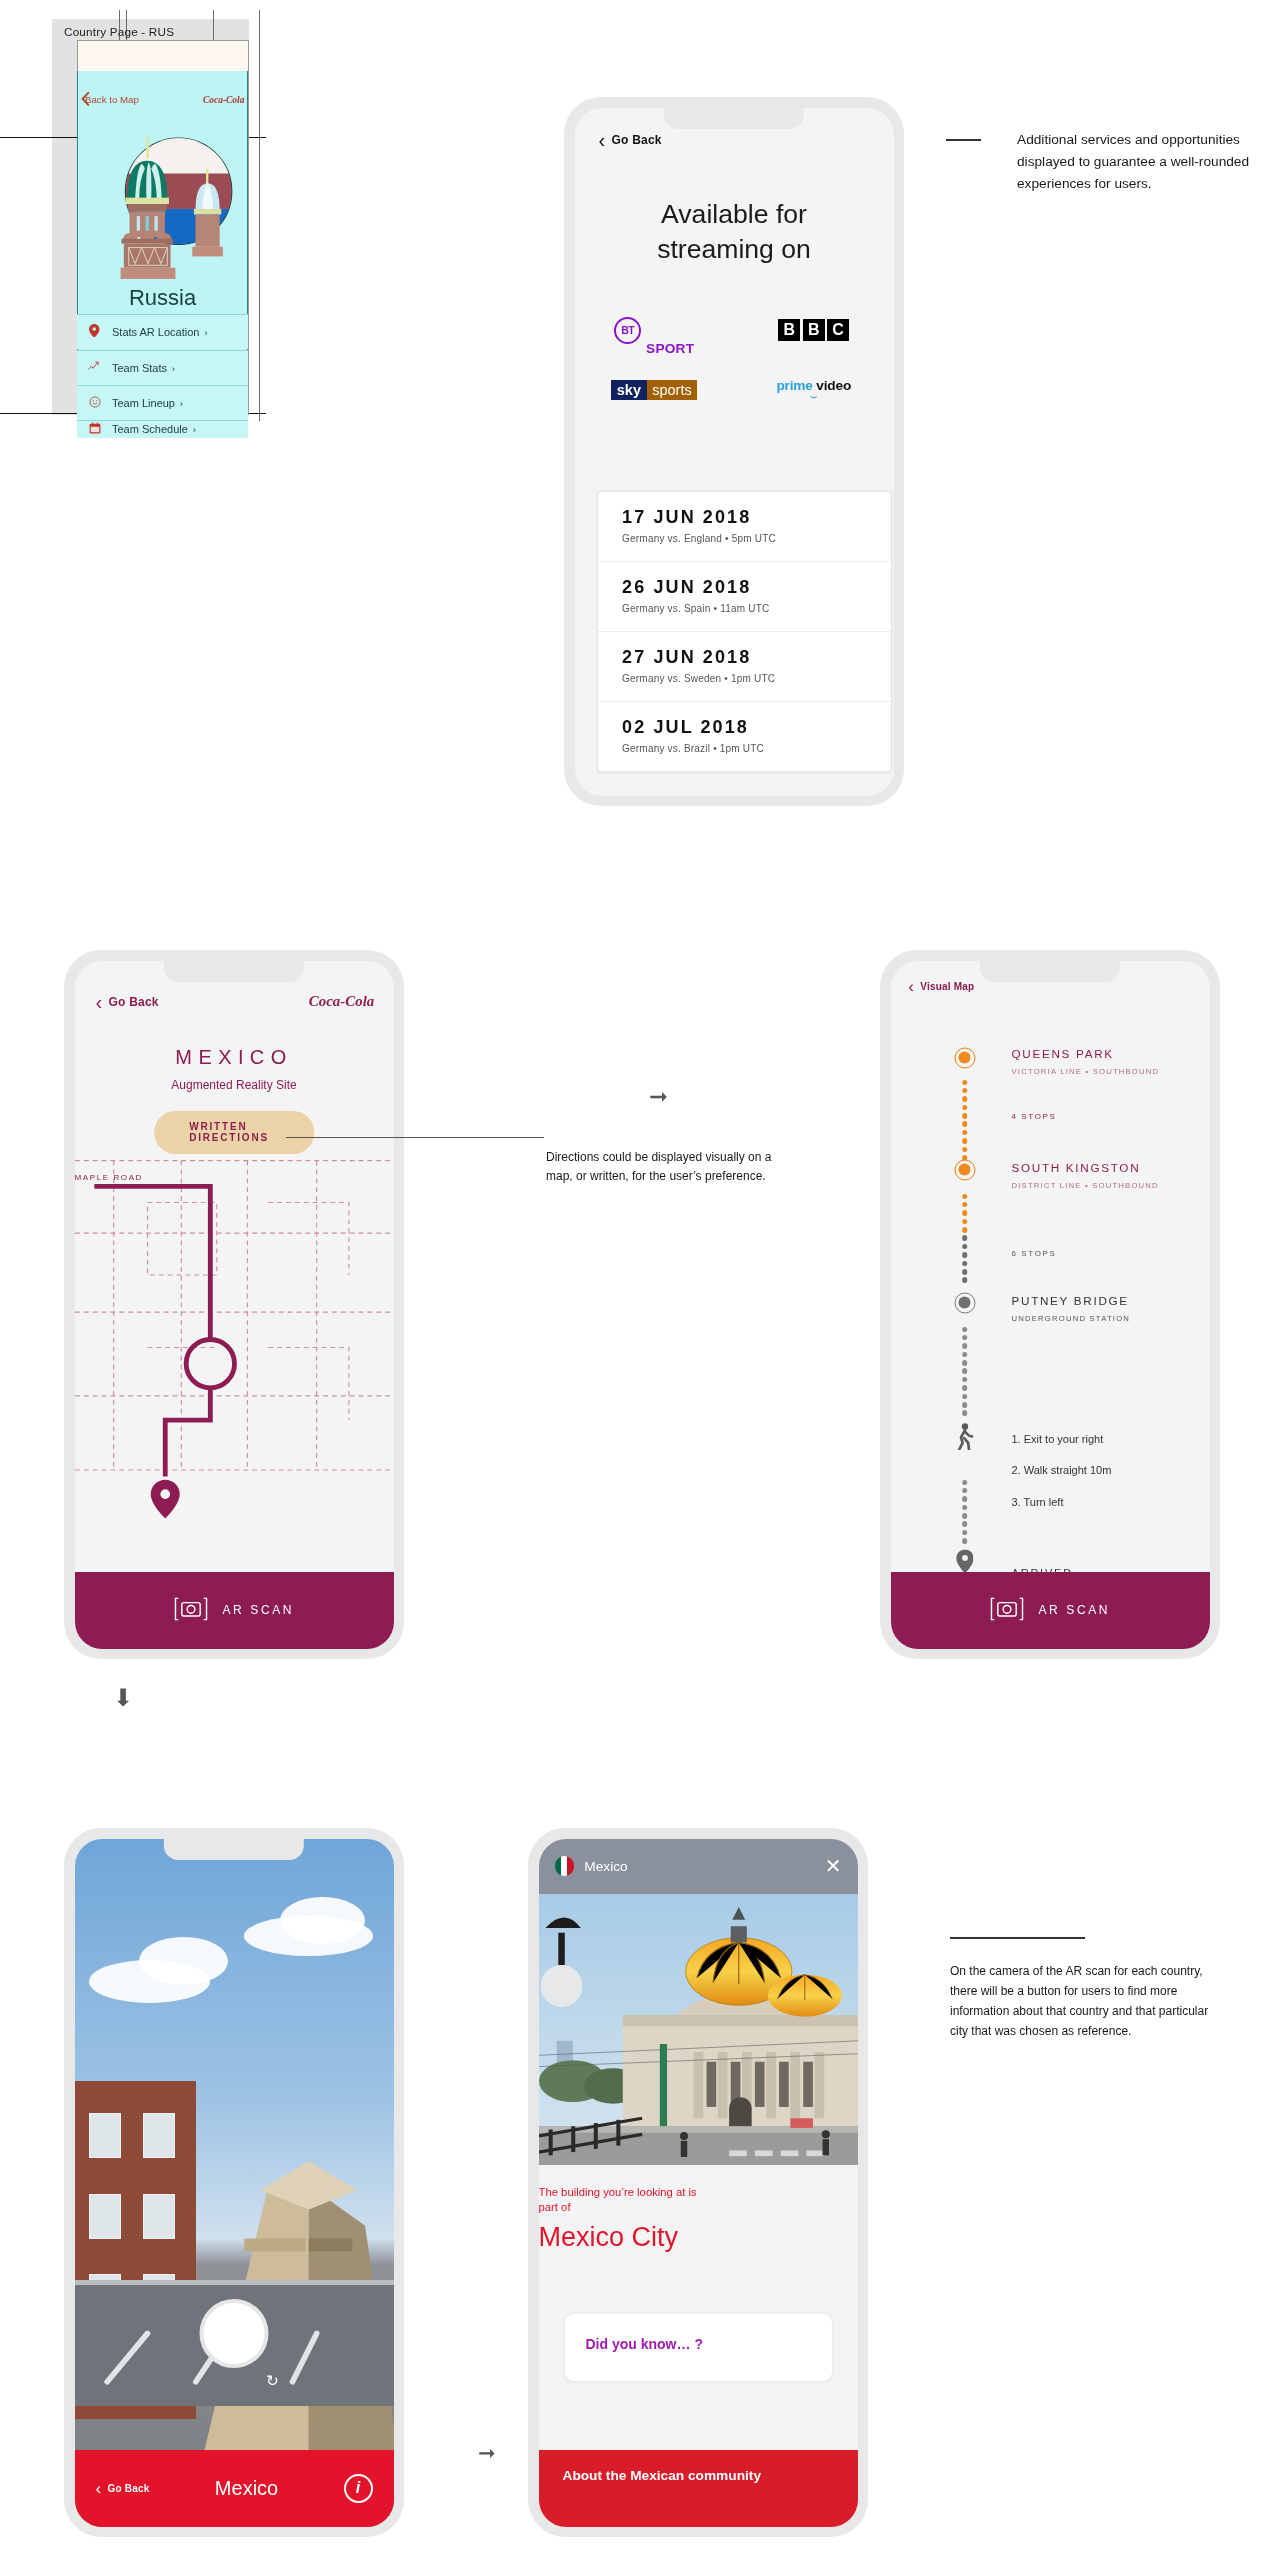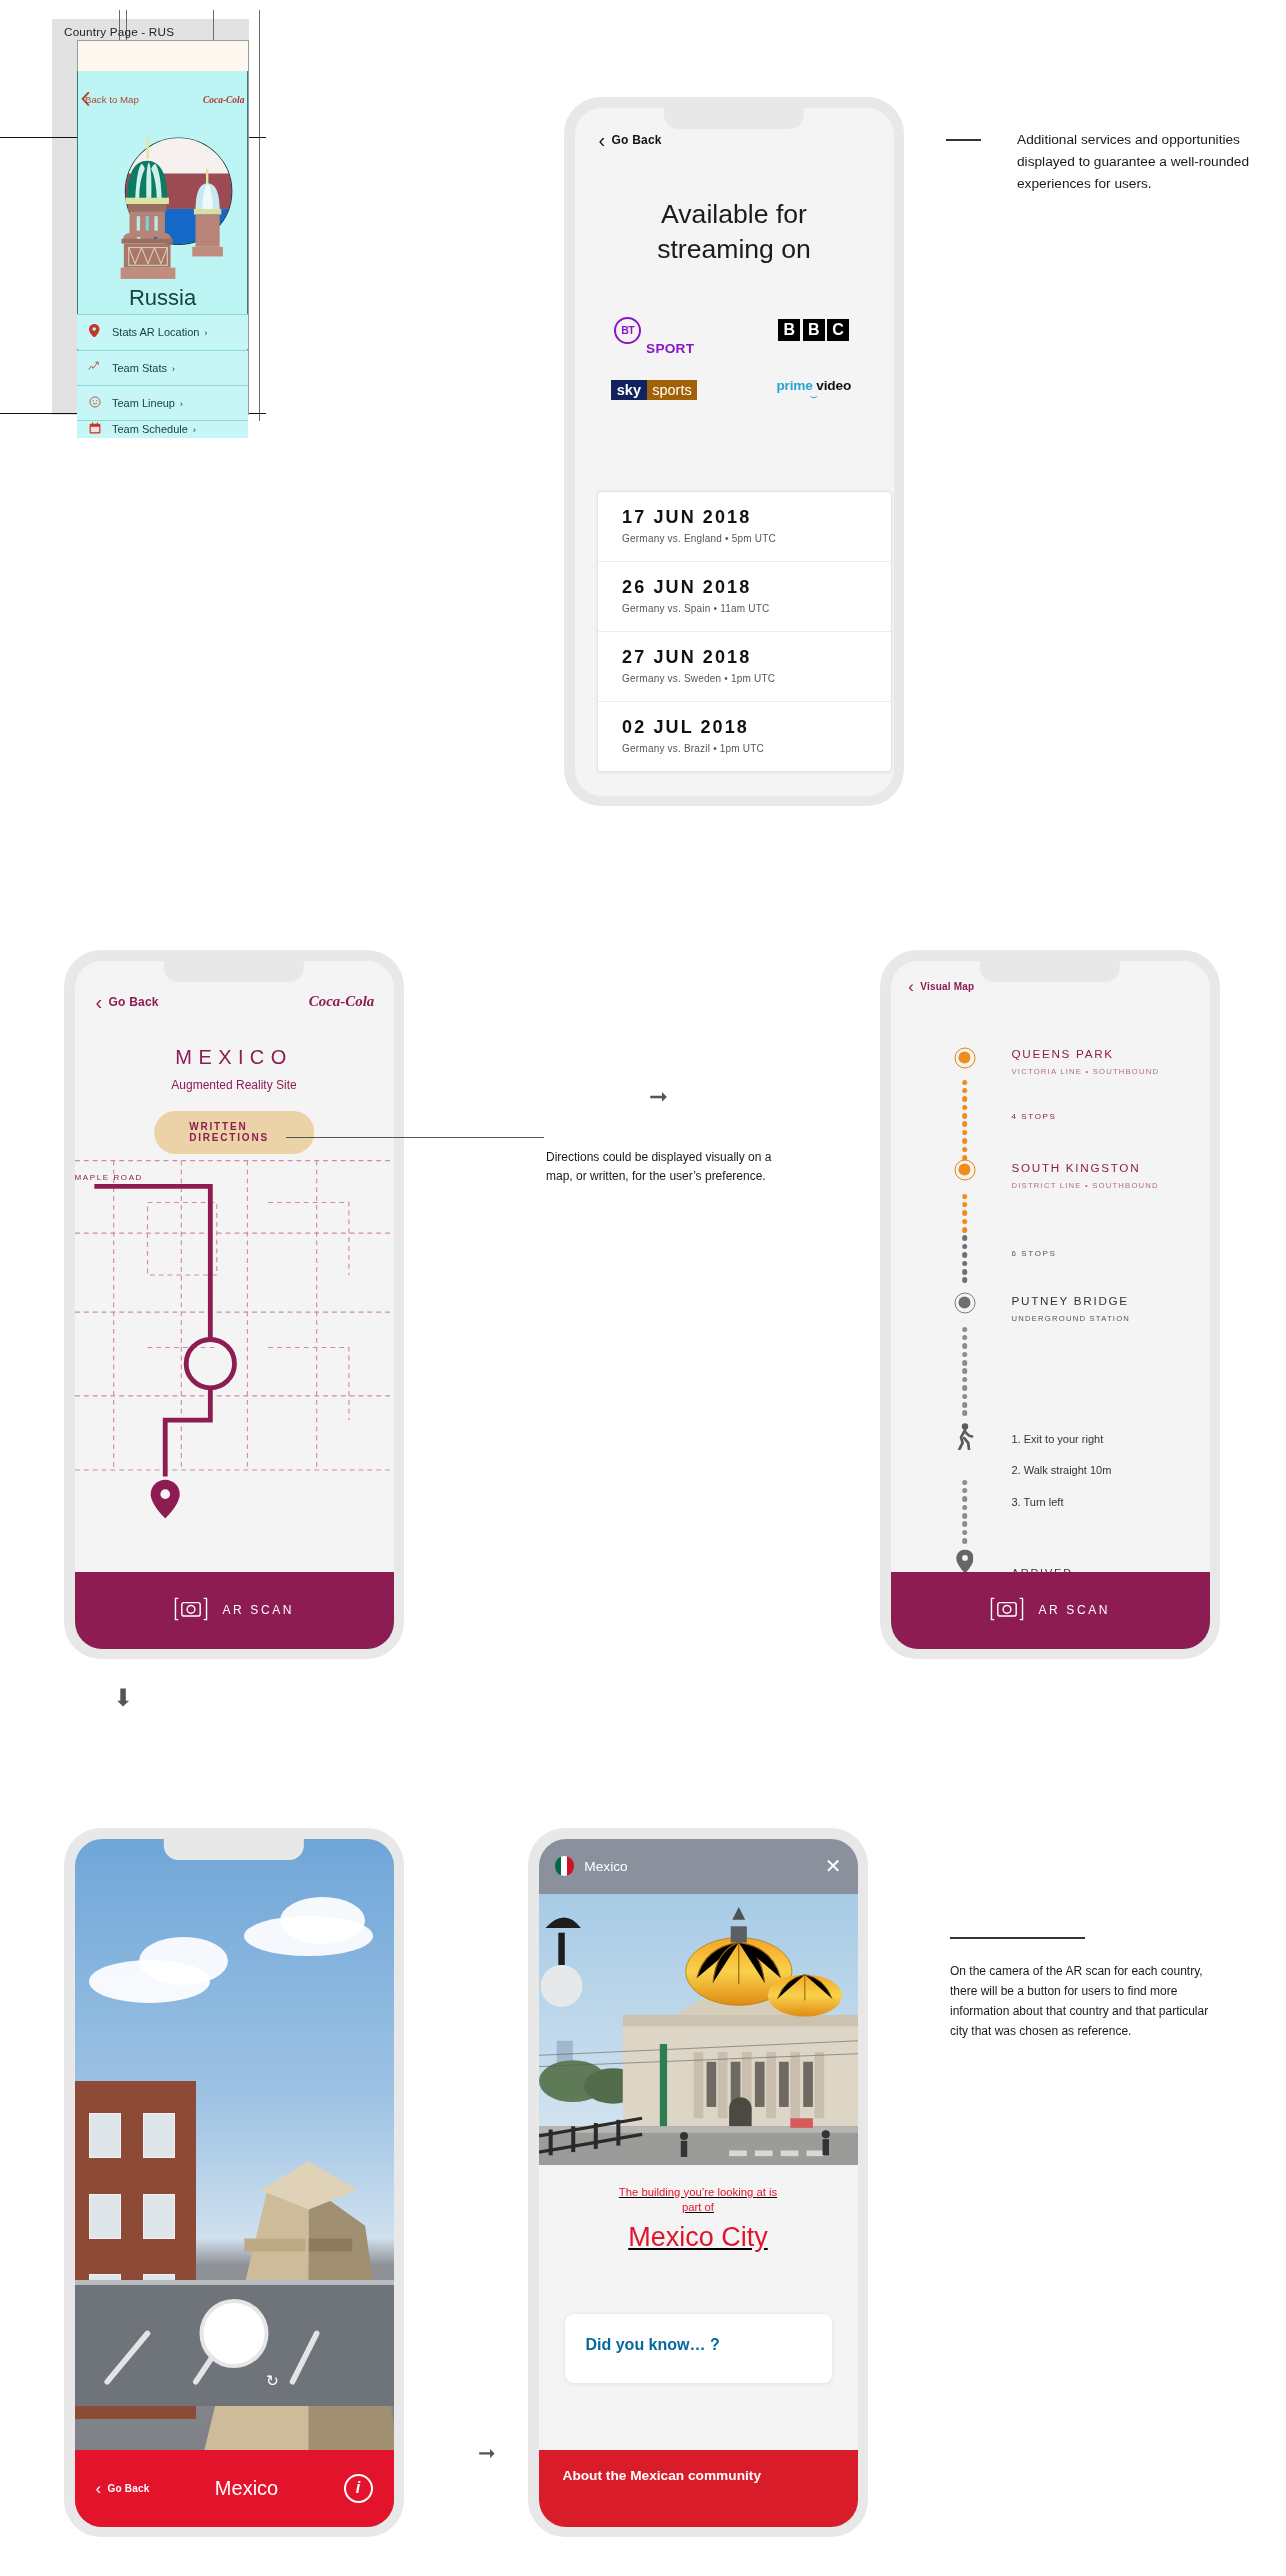--- a/index.html
+++ b/index.html
@@ -182,28 +182,28 @@
   #ph-info { left:528px; top:1828px; width:340px; height:709px; }
   #info-top {
     position:absolute; top:0; left:0; right:0; height:55px; background:#8b919c;
     display:flex; align-items:center; gap:10.5px; padding:0 16px; z-index:25; color:#fff;
   }
   #info-top .ttl{ font-size:13.7px; }
   #info-top .x{ margin-left:auto; font-size:20px; line-height:1; }
   .flagdot { width:19.3px;height:19.3px;border-radius:50%;overflow:hidden;display:flex; }
   .flagdot span{ flex:1; }
   #info-photo { position:absolute; top:55px; left:0; right:0; height:271px; overflow:hidden; background:#b9d4ea; }
-  #info-text { position:absolute; top:346px; left:0; right:0; text-align:center;text-decoration:underline; }
+  #info-text { position:absolute; top:346px; left:0; right:0; text-align:left; }
   #info-pre { font-size:11.3px; color:#e3132b; line-height:1.35; }
   #info-city { font-size:27px; color:#e3132b; margin-top:7.2px; }
   #dyk-card {
     position:absolute; top:475px; left:26px; right:26px; background:#fff;
     border-radius:8.9px; padding:22.6px 21px 27px; box-shadow:0 0.8px 4px rgba(0,0,0,.08);
   }
-  #dyk-card h4 { margin:0 0 2px; font-size:16px; color:#0369a1; }
+  #dyk-card h4 { margin:0 0 2px; font-size:14px; color:#a21caf; }
   #dyk-card li { font-size:11px; color:#222; margin-bottom:13px; }
   #dyk-card ul { margin:0; padding-left:15.3px; }
   .info-bar { position:absolute; left:0; right:0; bottom:0; height:77px; background:#d91c29;
               color:#fff; padding:17.7px 24px 0; font-size:13.7px; font-weight:700; line-height:1.35;}
 
   
   #arrow2 { left:478px; top:2441px; font-size:21px; color:#555; }
   #ann3-rule { left:950px; top:1937px; width:135px; height:1.6px; background:#333; }
   #ann3 { left:950px; top:1961px; width:266px; font-size:12px; line-height:1.68; color:#1a1a1a; }
 </style>

